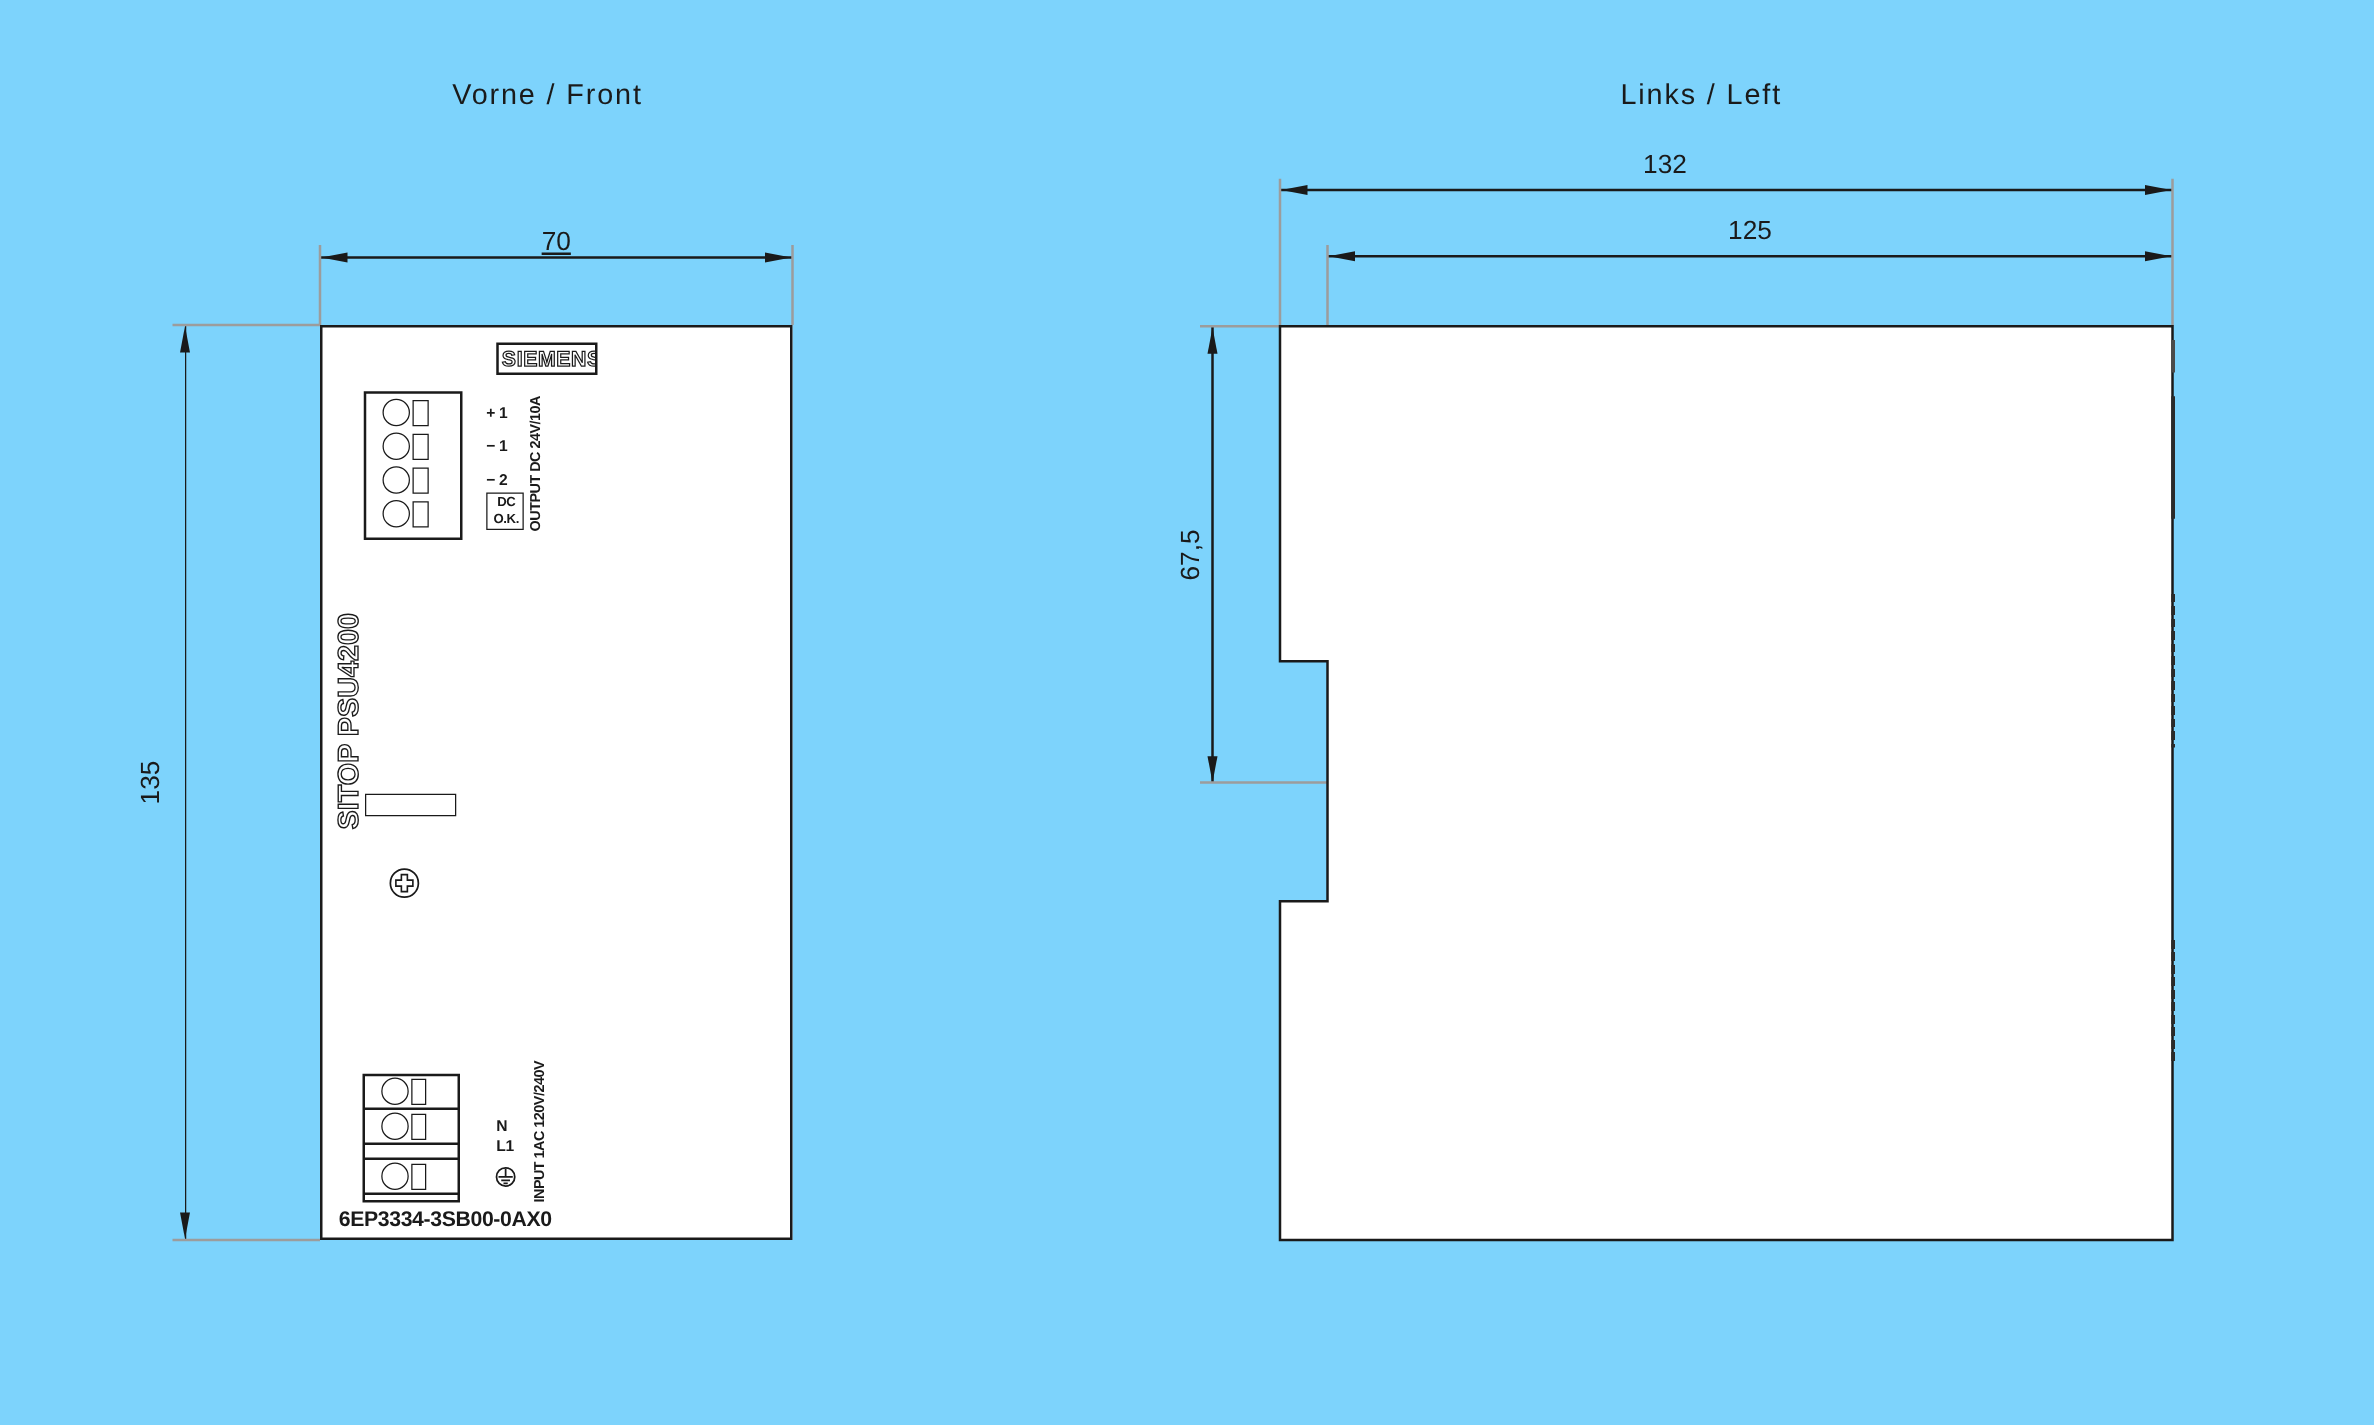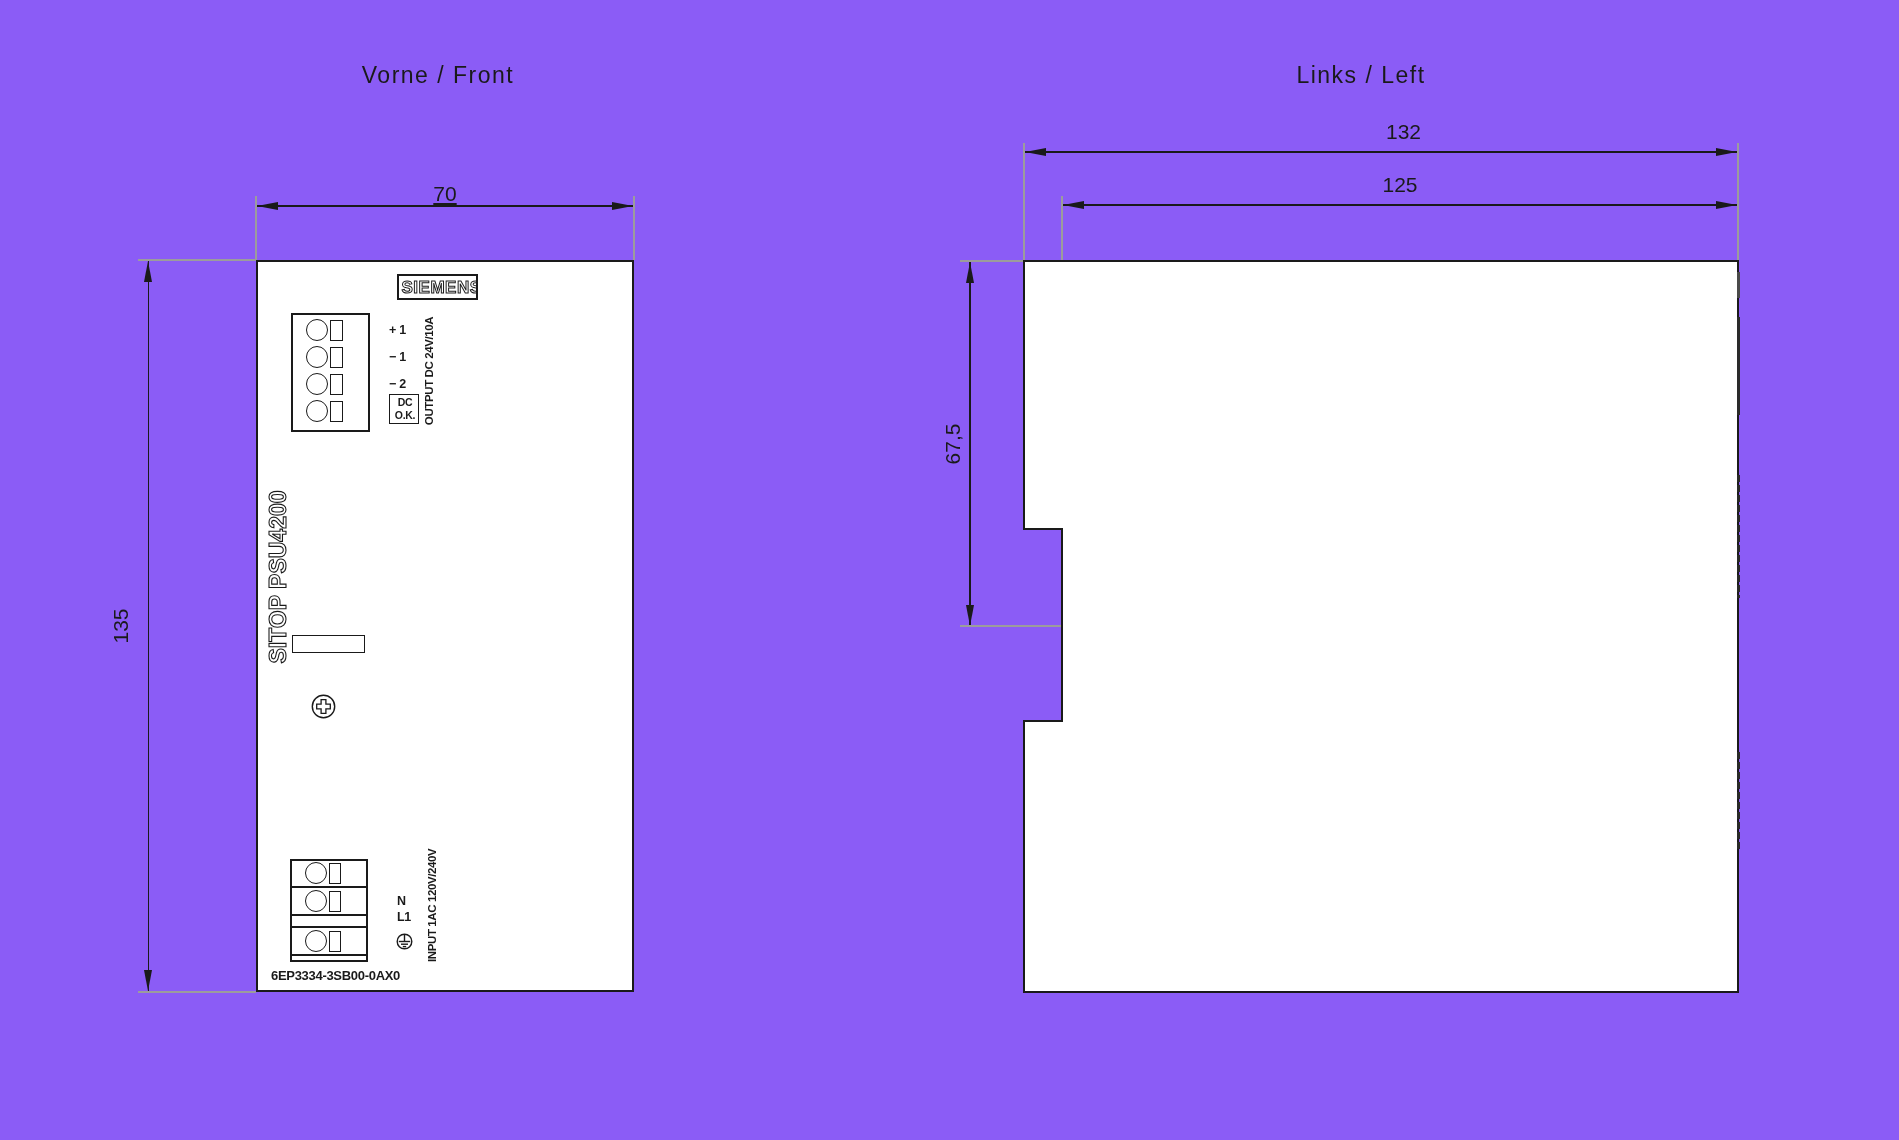--- a/index.html
+++ b/index.html
@@ -1,16 +1,16 @@
 <!DOCTYPE html>
 <html><head>
 <meta charset="utf-8">
 <style>
   html,body{margin:0;padding:0;background:#fff;}
-  #canvas{position:relative;width:1899px;height:1140px;background:#8b5cf6;
+  #canvas{position:relative;width:1899px;height:1140px;background:#7dd3fc;
           font-family:"Liberation Sans",sans-serif;color:#1a1a1a;overflow:hidden;}
   .abs{position:absolute;}
   
   .ln{position:absolute;background:#1a1a1a;}
   .ext{position:absolute;background:#9c9c9c;}
   
   .arr{position:absolute;width:0;height:0;}
   .arr.l{border-top:4px solid transparent;border-bottom:4px solid transparent;border-right:21px solid #1a1a1a;}
   .arr.r{border-top:4px solid transparent;border-bottom:4px solid transparent;border-left:21px solid #1a1a1a;}
   .arr.u{border-left:4px solid transparent;border-right:4px solid transparent;border-bottom:21px solid #1a1a1a;}
@@ -113,28 +113,28 @@
   <svg class="abs" style="left:396px;top:933px;" width="17" height="17">
     <circle cx="8.5" cy="8.5" r="7.3" fill="none" stroke="#1a1a1a" stroke-width="1.4"></circle>
     <line x1="8.5" y1="2" x2="8.5" y2="8.5" stroke="#1a1a1a" stroke-width="1.4"></line>
     <line x1="2.8" y1="8.5" x2="14.2" y2="8.5" stroke="#1a1a1a" stroke-width="1.4"></line>
     <line x1="5" y1="11.2" x2="12" y2="11.2" stroke="#1a1a1a" stroke-width="1.4"></line>
     <line x1="6.8" y1="13.6" x2="10.2" y2="13.6" stroke="#1a1a1a" stroke-width="1.4"></line>
   </svg>
 
   <div class="rotlbl" style="left:376.5px;top:899.5px;">INPUT 1AC 120V/240V</div>
 
-  <div class="smlbl" style="left:271px;top:968px;font-size:13px;">6EP3334-3SB00-0AX0</div>
+  <div class="smlbl" style="left:271px;top:968px;font-size:17px;">6EP3334-3SB00-0AX0</div>
 
   <div class="vtitle" style="left:1221px;top:62px;">Links / Left</div>
 
   <div class="ln" style="left:1024px;top:151px;width:714px;height:1.5px;"></div>
   <div class="arr l" style="left:1025px;top:148px;"></div>
   <div class="arr r" style="left:1716px;top:148px;"></div>
-  <div class="dimlabel" style="left:1341px;top:120px;text-align:right;">132</div>
+  <div class="dimlabel" style="left:1292px;top:120px;">132</div>
 
   <div class="ln" style="left:1062px;top:204px;width:676px;height:1.5px;"></div>
   <div class="arr l" style="left:1063px;top:201px;"></div>
   <div class="arr r" style="left:1716px;top:201px;"></div>
   <div class="dimlabel" style="left:1360px;top:173px;">125</div>
 
   <div class="ext" style="left:1023.3px;top:143px;width:1.5px;height:118px;"></div>
   <div class="ext" style="left:1061.3px;top:196px;width:1.5px;height:65px;"></div>
   <div class="ext" style="left:1737.3px;top:143px;width:1.5px;height:118px;"></div>
 

